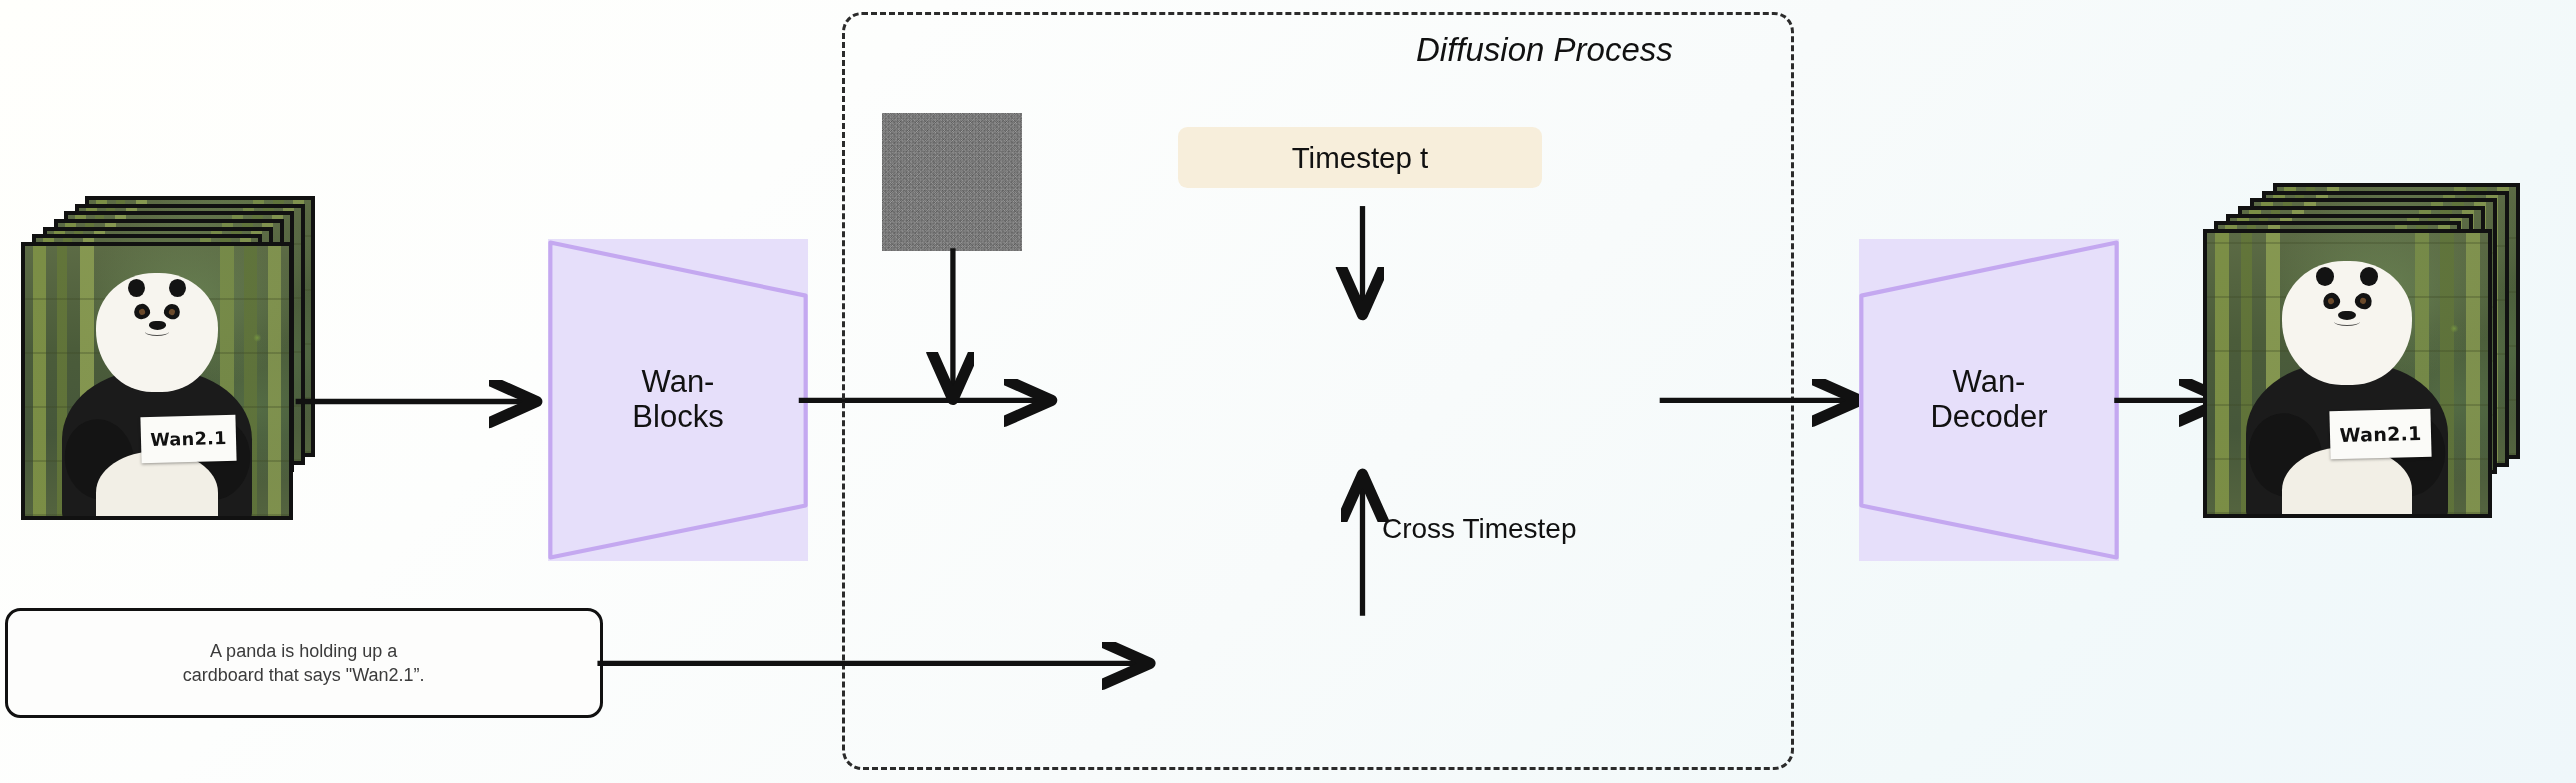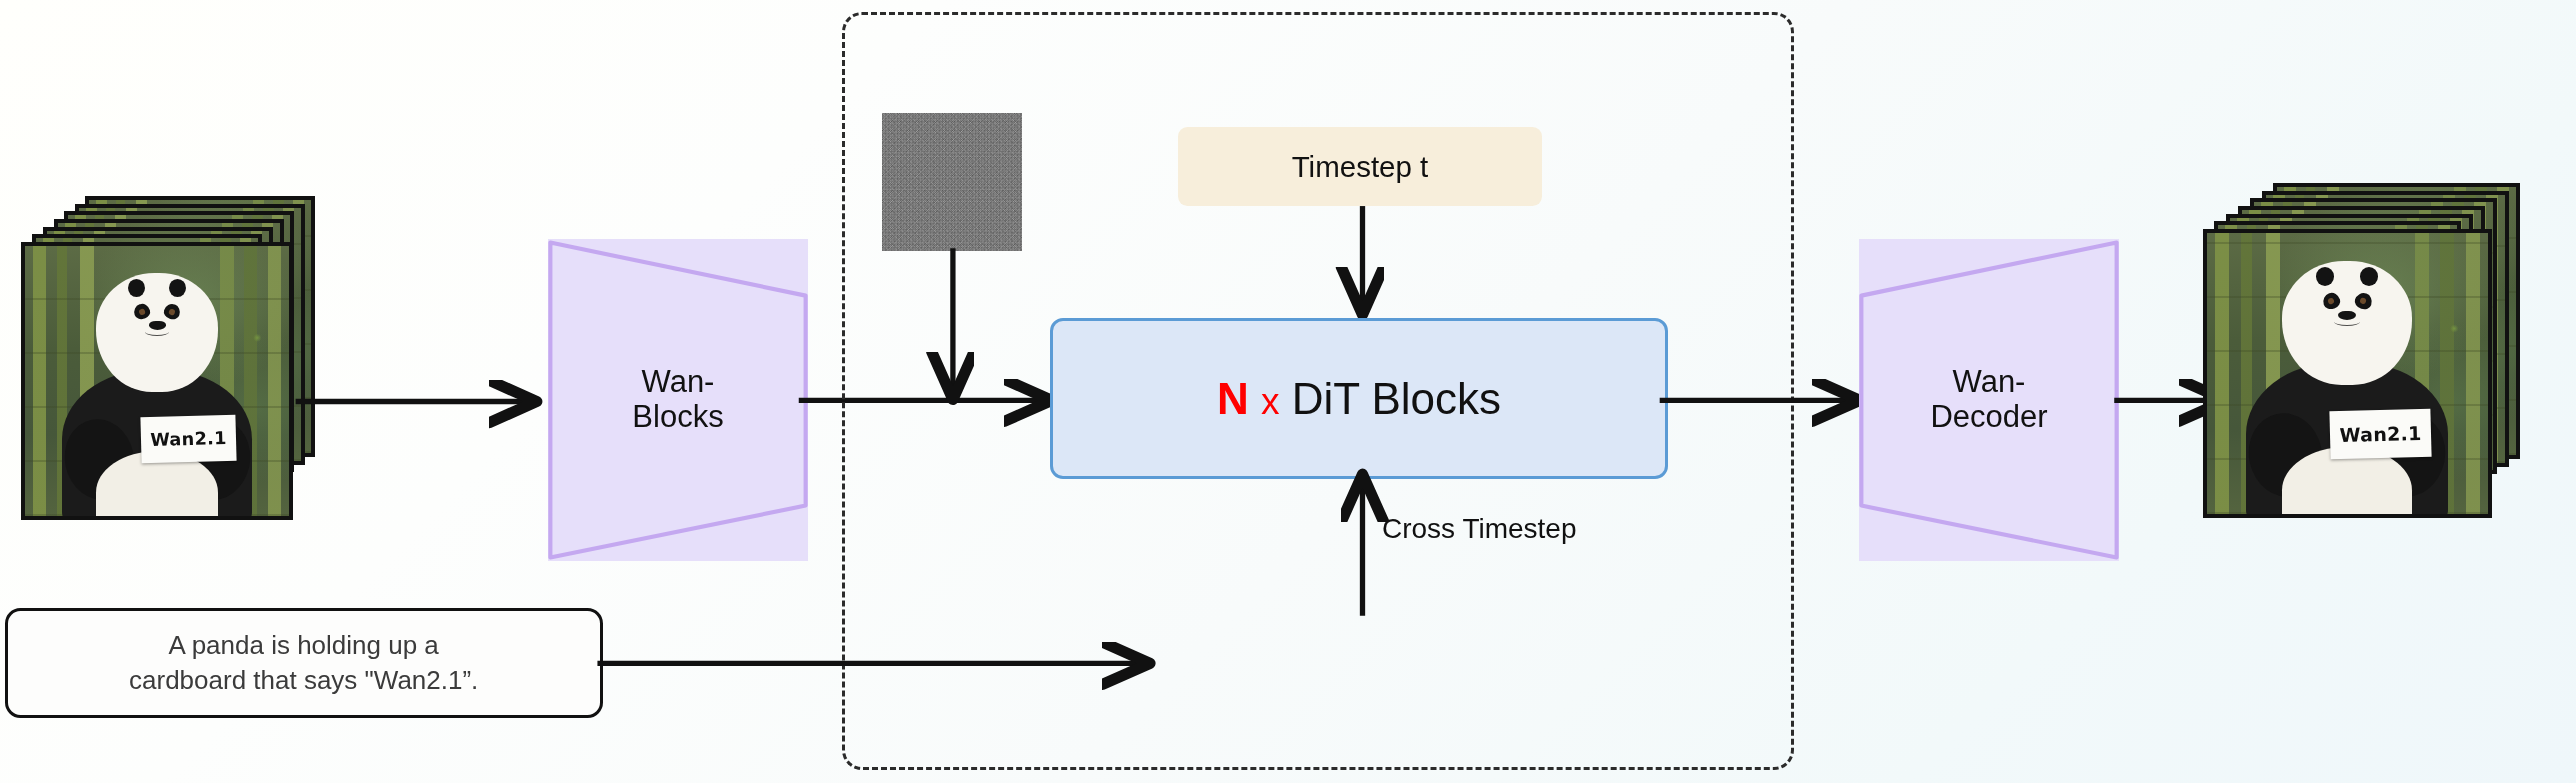--- a/index.html
+++ b/index.html
@@ -244,21 +244,21 @@
   
   .arrow-svg { position: absolute; overflow: visible; }
 
   
   .t-dit      { font-size: 44px; font-weight: 400; }
   .t-dit .nx  { color: #ff0000; font-weight: 700; }
   .t-dit .xx  { color: #ff0000; font-weight: 400; font-size: 37px; }
   .t-timestep { font-size: 29.5px; }
   .t-umt5     { font-size: 31px; }
   .t-trap     { font-size: 31px; }
-  .t-prompt   { font-size: 26px; }
+  .t-prompt   { font-size: 18px; }
   .t-cross    { font-size: 28px; color:#111; position:absolute; white-space:nowrap; }
   .t-diffusion{ font-size: 33px; }
 </style>
 </head>
 <body>
 
 <div id="stage">
 
   <div class="stack" style="left:10.6px; top:196px; width:307px; height:331px;">
 
@@ -320,40 +320,36 @@
       <span>Wan-</span><br>
       <span>Blocks</span>
     </div>
   </div>
 
   <svg class="arrow-svg" style="left:798px; top:378px; width:260px; height:47px;" viewBox="0 0 440 80">
     <line x1="0" y1="38" x2="418" y2="38" stroke="#111" stroke-width="9" marker-end="url(#ah)"></line>
   </svg>
 
   <div class="diffusion-box" style="left:842px; top:11.8px; width:952px; height:758px;"></div>
+  <div class="diffusion-label t-diffusion" style="left:1416px; top:31px;">Diffusion Process</div>
 
   <div class="noise" style="left:882px; top:113px; width:140px; height:138px;"></div>
 
   <svg class="arrow-svg" style="left:927px; top:248px; width:53px; height:155px;" viewBox="0 0 90 262">
     <line x1="44" y1="0" x2="44" y2="244" stroke="#111" stroke-width="9" marker-end="url(#ah)"></line>
   </svg>
 
-  <div class="node node-timestep t-timestep" style="left:1178px; top:127px; width:364px; height:79px;">
+  <div class="node node-timestep t-timestep" style="left:1178px; top:127px; width:364px; height:61px;">
     <span>Timestep t</span>
   </div>
 
   <svg class="arrow-svg" style="left:1336px; top:206px; width:53px; height:112px;" viewBox="0 0 90 190">
     <line x1="45" y1="0" x2="45" y2="172" stroke="#111" stroke-width="9" marker-end="url(#ah)"></line>
   </svg>
 
-  <div class="node node-dit t-dit" style="left:1050px; top:318px; width:618px; height:161px;">
-    <span>
-      <span class="nx">N</span><span>&nbsp;</span><span class="xx">x</span><span>&nbsp;</span><span>DiT Blocks</span>
-    </span>
-  </div>
 
   <svg class="arrow-svg" style="left:1336px; top:472px; width:53px; height:144px;" viewBox="0 0 90 244">
     <line x1="45" y1="244" x2="45" y2="16" stroke="#111" stroke-width="9" marker-end="url(#ah)"></line>
   </svg>
   <div class="t-cross" style="left:1382px; top:513px;">Cross Timestep</div>
 
 
   <div class="node node-prompt t-prompt" style="left:4.7px; top:608px; width:598px; height:110px;">
     <span style="padding:0 11.8px;">
       <span>A panda is holding up a</span><br>

